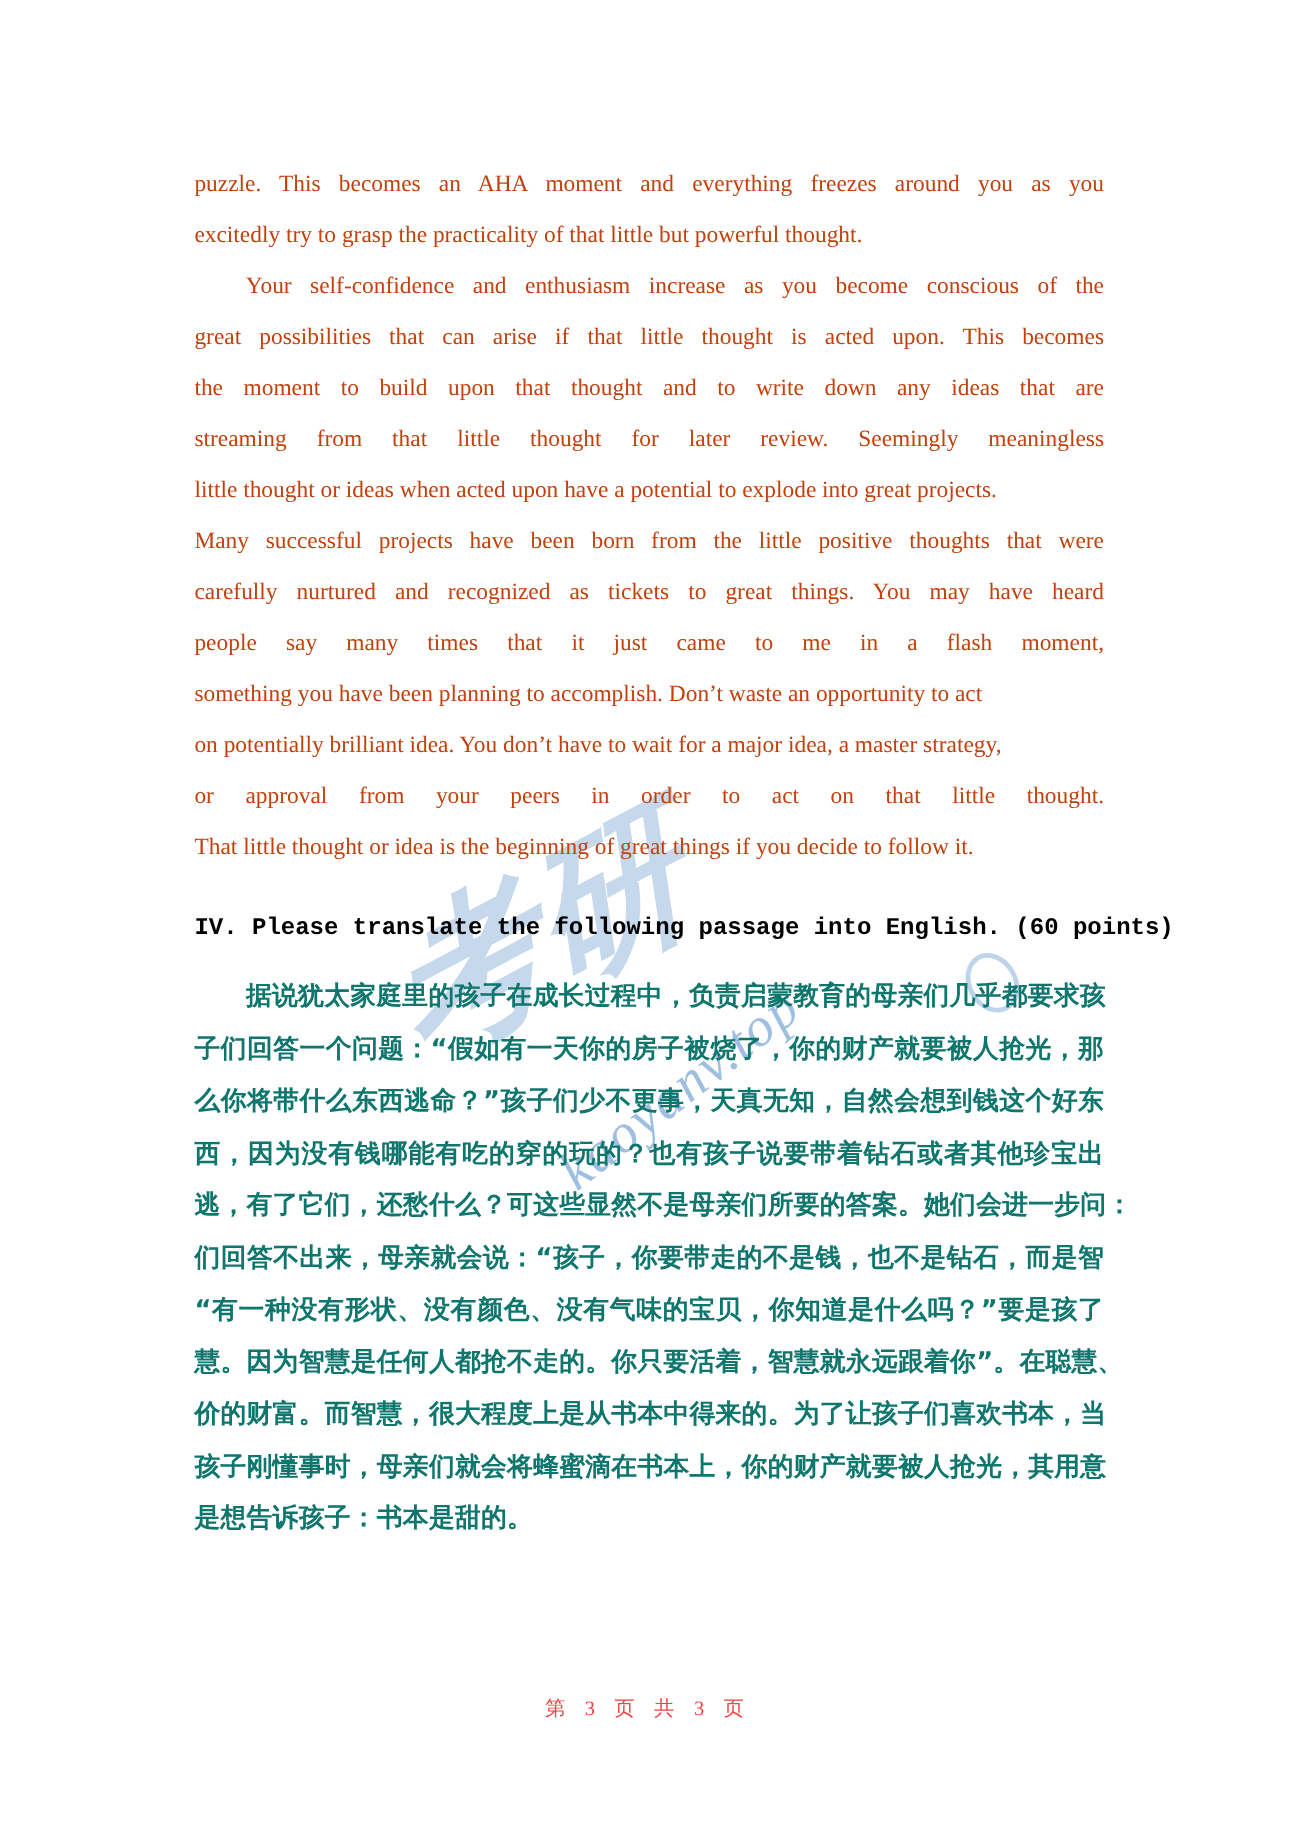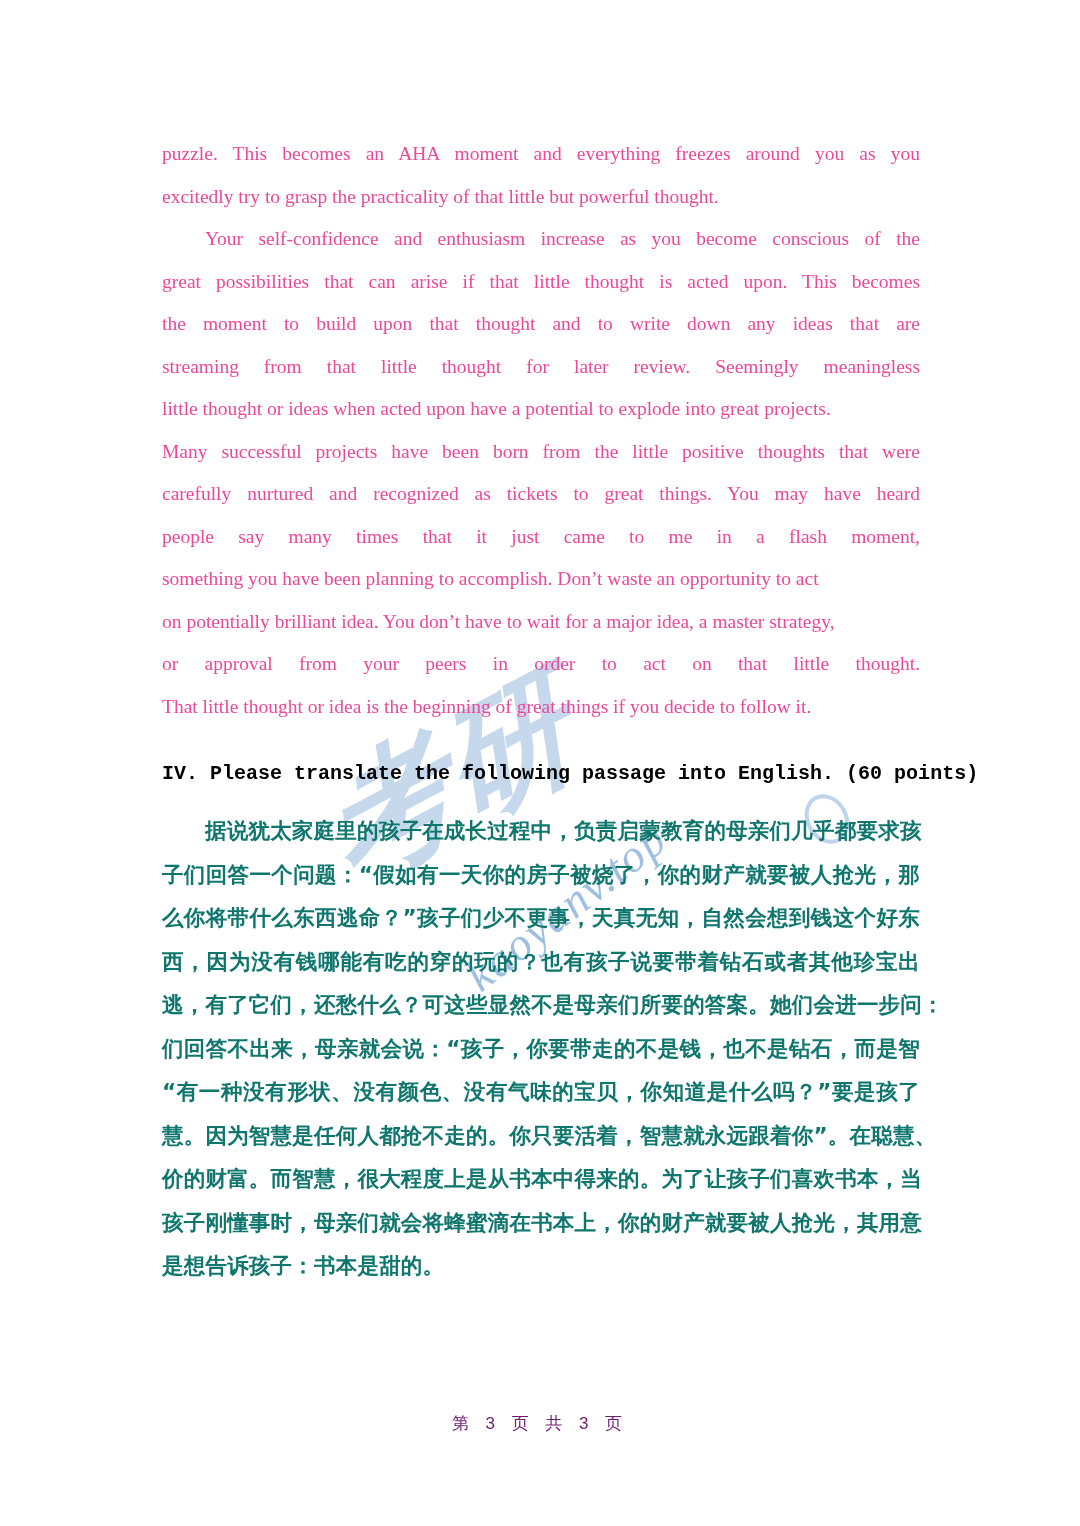--- a/index.html
+++ b/index.html
@@ -84,21 +84,21 @@
   }
 
   
   .en-para {
     margin: 0;
     font-size: 19.5px;
     line-height: 42.5px;
     text-align: justify;
     text-justify: inter-word;
     font-family: "Liberation Serif", "DejaVu Serif", serif;
-    color: #ec4899;
+    color: #c2410c;
   }
   .en-para.first {
     padding-top: 133px;
   }
   .en-para > span {
     display: inline;
   }
   
   .en-para .jline {
     display: block;
@@ -147,23 +147,23 @@
   
   .footer {
     position: absolute;
     left: 0;
     top: 1412px;
     width: 1080px;
     text-align: center;
     z-index: 2;
   }
   .footer-text {
-    font-family: Liberation Sans, sans-serif;
+    font-family: Liberation Serif, serif;
     font-size: 17px;
-    color: #701a75;
+    color: #ef4444;
     letter-spacing: 0.35em;
   }
 </style>
 </head>
 <body>
 
 <div class="page">
 
   <div class="watermark-layer">
     <div class="wm-cjk wm-cjk-1">考研</div>

